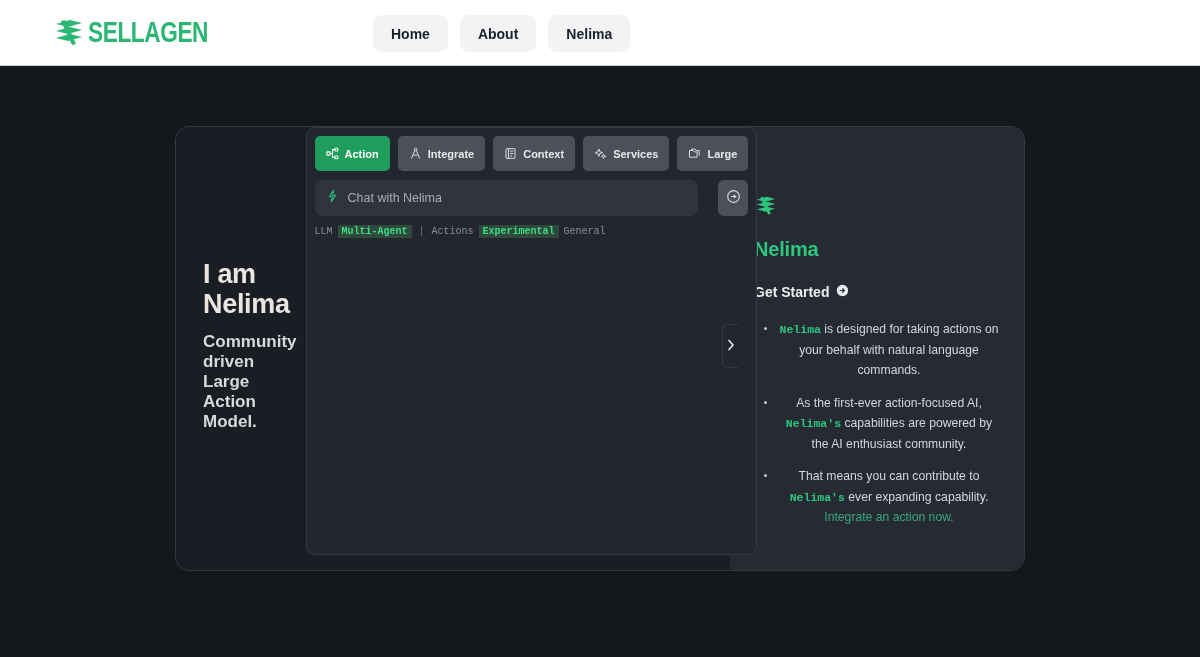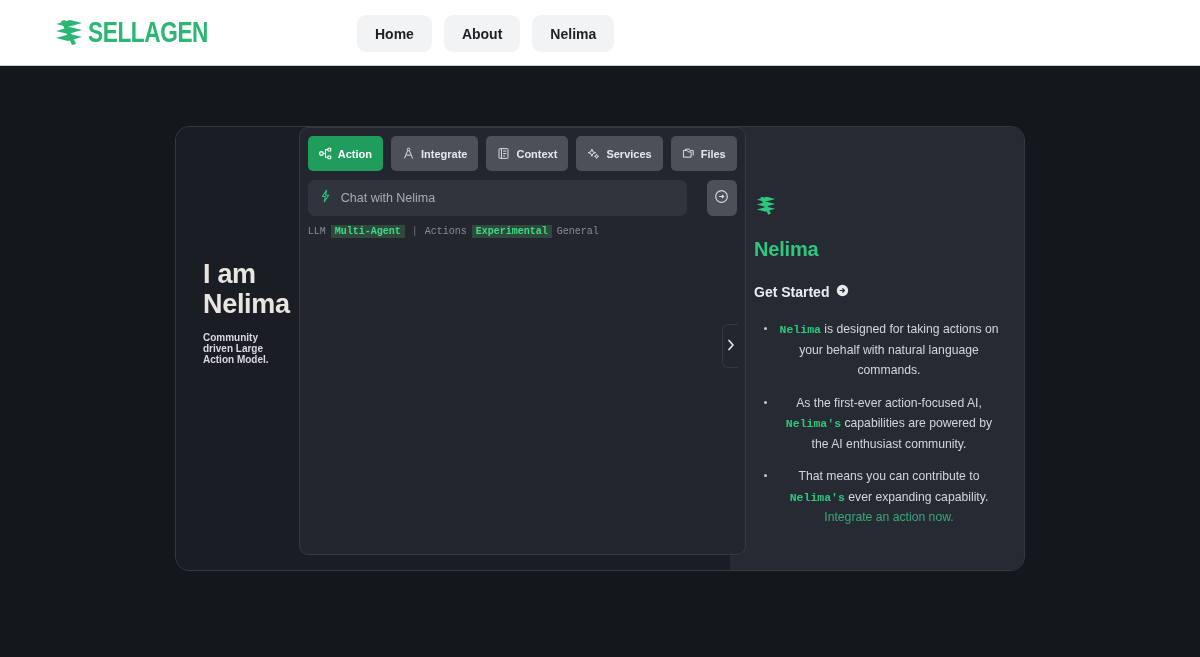--- a/index.html
+++ b/index.html
@@ -43,21 +43,21 @@
     font-weight: 700;
     letter-spacing: -0.5px;
     color: #2bb673;
     transform: scaleX(0.78);
     transform-origin: left center;
     line-height: 1;
   }
 
   .main-nav {
     position: absolute;
-    left: 357px;
+    left: 373px;
     top: 15px;
     display: flex;
     gap: 12px;
   }
 
   .nav-pill {
     background: #f2f3f5;
     border: none;
     border-radius: 9px;
     padding: 0 18px;
@@ -111,21 +111,21 @@
   .hero-title {
     font-size: 27px;
     font-weight: 700;
     letter-spacing: -0.3px;
     color: #e9e6e1;
     line-height: 1.1;
   }
 
   .hero-sub {
     margin-top: 13px;
-    font-size: 10px;
+    font-size: 17px;
     font-weight: 700;
     color: #d7d9dd;
   }
 
   
   .composer {
     margin: 0 22px 15px 9px;
     background: #23262e;
     border: 1px solid #343943;
     border-radius: 9px;
@@ -398,21 +398,21 @@
             <span>Services</span>
           </button>
 
           <button class="chip">
             <span>
               <svg width="13" height="13" viewBox="0 0 16 16" fill="none" stroke="#dfe2e6" stroke-width="1.2" stroke-linejoin="round">
                 <path d="M1.8 12.5 V4.2 H6.2 L7.6 6 H11.2 V12.5 Z"></path>
                 <path d="M4.4 4.2 V2.6 H8.8 L10.2 4.4 H13.8 V10.6"></path>
               </svg>
             </span>
-            <span>Files</span>
+            <span>Large</span>
           </button>
 
         </div>
 
         <div class="input-row">
           <div class="input-box">
             <span>
               <svg width="13" height="14" viewBox="0 0 14 16" fill="none" stroke="#2dc77e" stroke-width="1.25" stroke-linejoin="round">
                 <path d="M8.2 1.5 L3.4 8.6 H6.8 L5.6 14.5 L10.6 7.2 H7.1 Z"></path>
               </svg>

